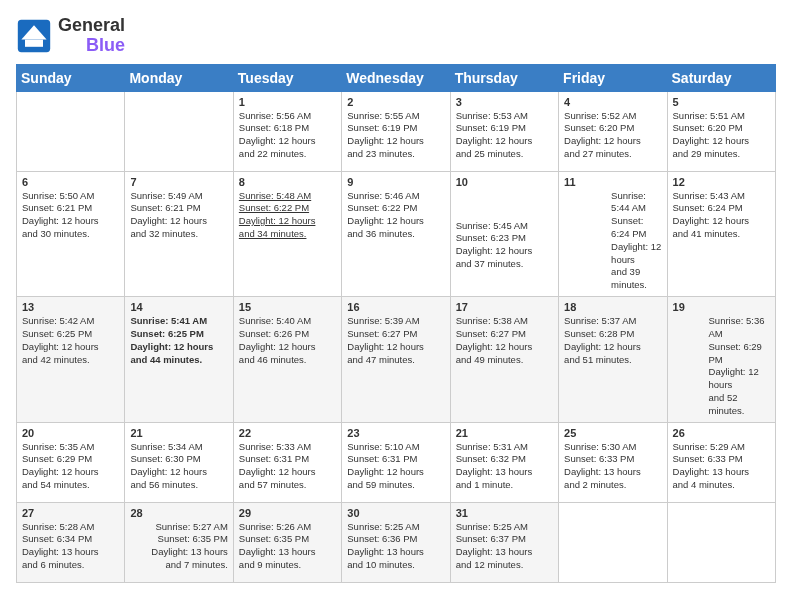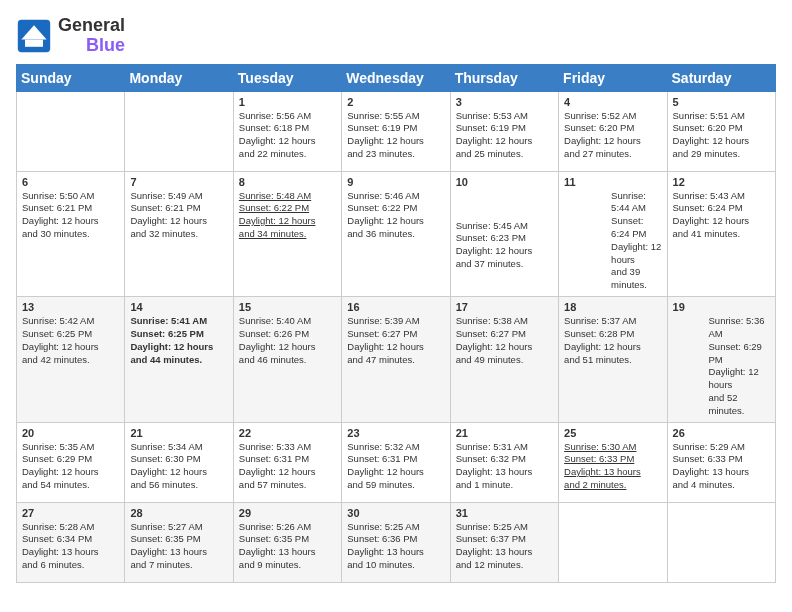--- a/index.html
+++ b/index.html
@@ -289,35 +289,35 @@
         </td>
         <td>
           <span class="day-num">22</span>
           <div class="cell-content" style="white-space: pre-line;">Sunrise: 5:33 AM
 Sunset: 6:31 PM
 Daylight: 12 hours
 and 57 minutes.</div>
         </td>
         <td>
           <span class="day-num">23</span>
-          <div class="cell-content" style="white-space: pre-line;">Sunrise: 5:32 AM
+          <div class="cell-content" style="white-space: pre-line;">Sunrise: 5:10 AM
 Sunset: 6:31 PM
 Daylight: 12 hours
 and 59 minutes.</div>
         </td>
         <td>
           <span class="day-num">21</span>
           <div class="cell-content" style="white-space: pre-line;">Sunrise: 5:31 AM
 Sunset: 6:32 PM
 Daylight: 13 hours
 and 1 minute.</div>
         </td>
         <td>
           <span class="day-num">25</span>
-          <div class="cell-content" style="white-space: pre-line; text-decoration: underline;">Sunrise: 5:30 AM
+          <div class="cell-content" style="white-space: pre-line;">Sunrise: 5:30 AM
 Sunset: 6:33 PM
 Daylight: 13 hours
 and 2 minutes.</div>
         </td>
         <td>
           <span class="day-num">26</span>
           <div class="cell-content" style="white-space: pre-line;">Sunrise: 5:29 AM
 Sunset: 6:33 PM
 Daylight: 13 hours
 and 4 minutes.</div>
@@ -326,21 +326,21 @@
       <tr>
         <td>
           <span class="day-num">27</span>
           <div class="cell-content" style="white-space: pre-line;">Sunrise: 5:28 AM
 Sunset: 6:34 PM
 Daylight: 13 hours
 and 6 minutes.</div>
         </td>
         <td>
           <span class="day-num">28</span>
-          <div class="cell-content" style="white-space: pre-line;">Sunrise: 5:27 AM
+          <div class="cell-content" style="white-space: pre-line; text-align: right;">Sunrise: 5:27 AM
 Sunset: 6:35 PM
 Daylight: 13 hours
 and 7 minutes.</div>
         </td>
         <td>
           <span class="day-num">29</span>
           <div class="cell-content" style="white-space: pre-line;">Sunrise: 5:26 AM
 Sunset: 6:35 PM
 Daylight: 13 hours
 and 9 minutes.</div>

